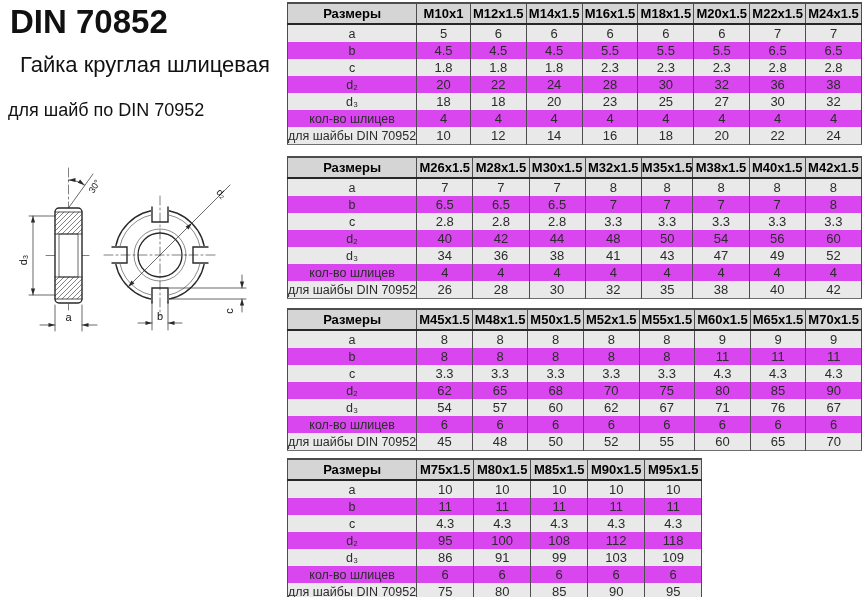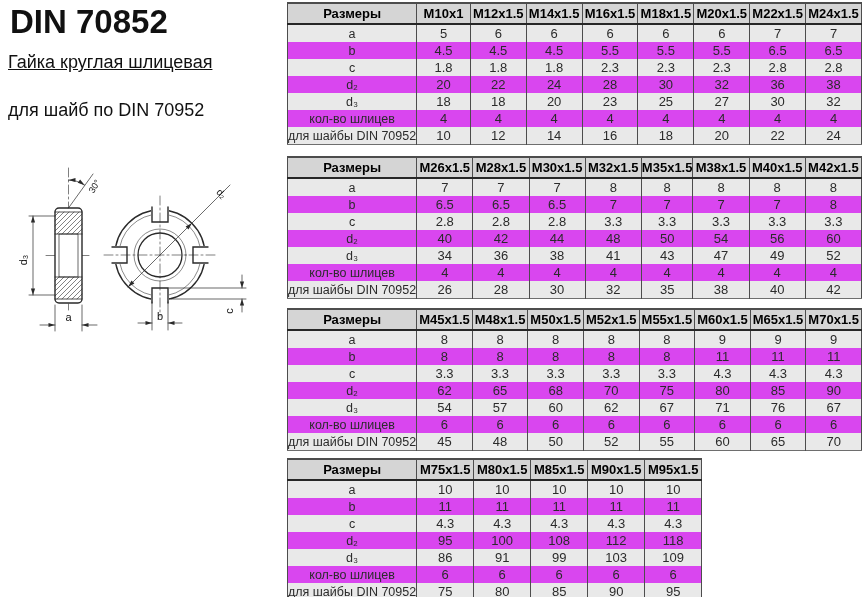--- a/index.html
+++ b/index.html
@@ -1,21 +1,21 @@
 <!DOCTYPE html>
 <html><head>
 <meta charset="utf-8">
 <style>
   html,body{margin:0;padding:0;}
   body{
     width:862px;height:597px;position:relative;overflow:hidden;
     background:#ffffff;font-family:"Liberation Sans", sans-serif;color:#111;
   }
   .title{position:absolute;left:10px;top:3px;font-size:33px;font-weight:bold;letter-spacing:0;}
-  .subtitle{position:absolute;left:8px;top:52px;font-size:18px;text-decoration:underline;}
+  .subtitle{position:absolute;left:20px;top:52px;font-size:22px;}
   .note{position:absolute;left:8px;top:100px;font-size:18px;}
   .drawing{position:absolute;left:0;top:150px;}
   .drawing text{font-family:"Liberation Sans", sans-serif;fill:#111;}
 
   table.dim{
     position:absolute;left:287px;border-collapse:collapse;table-layout:fixed;
     font-size:13px;text-align:center;color:#2b2b2b;background:#d946ef;
     border:1.5px solid #4d4d4d;border-top-width:2px;border-bottom:1px solid #6e6e6e;
   }
   table.dim th, table.dim td{

